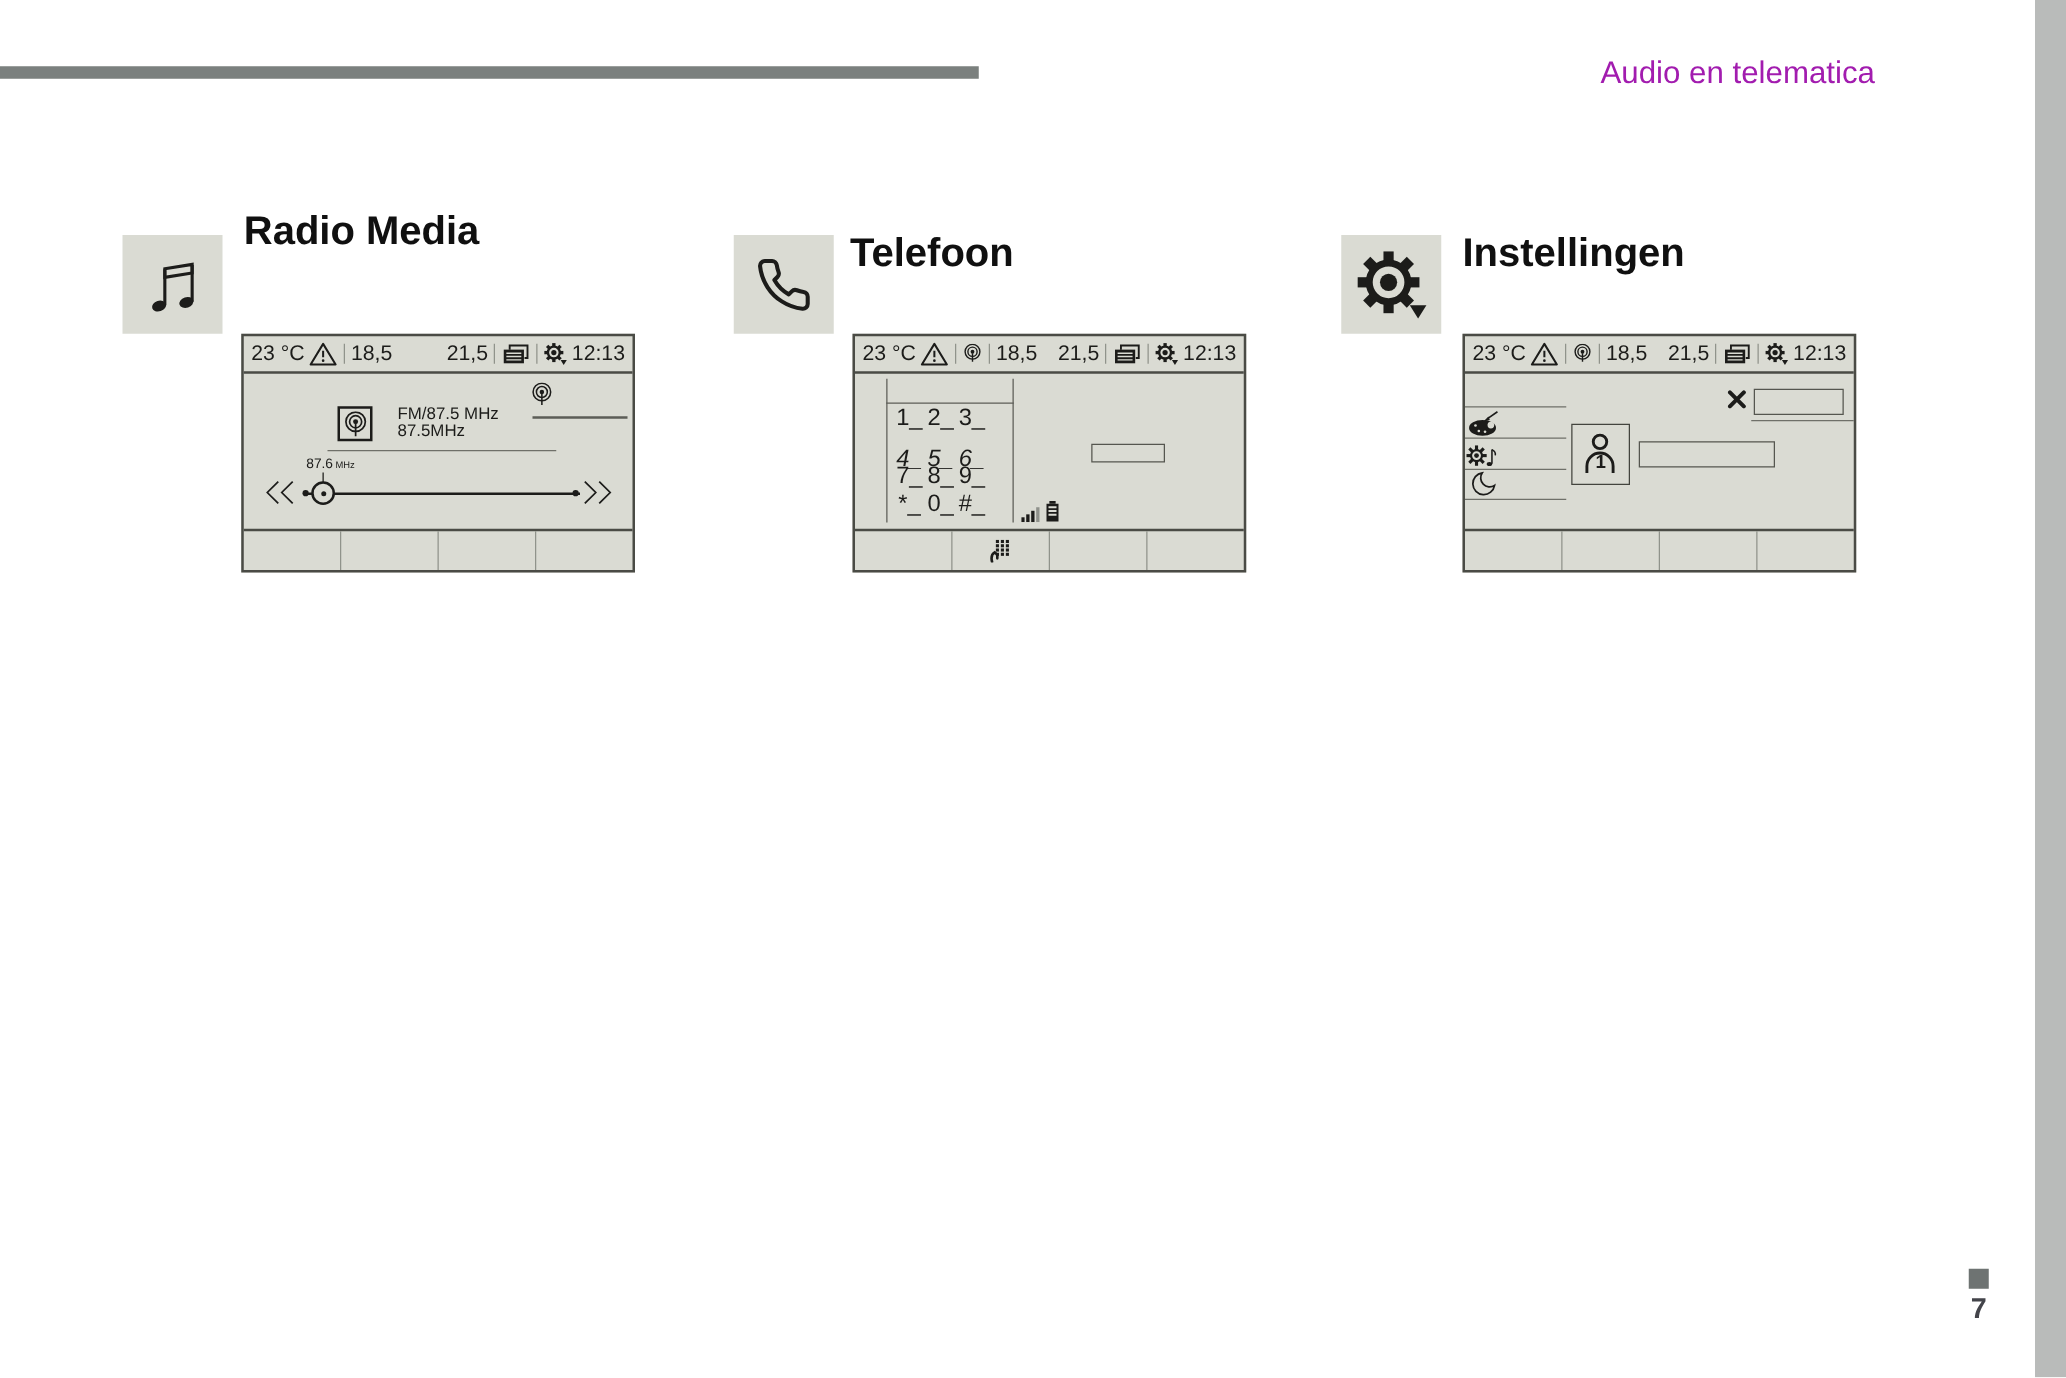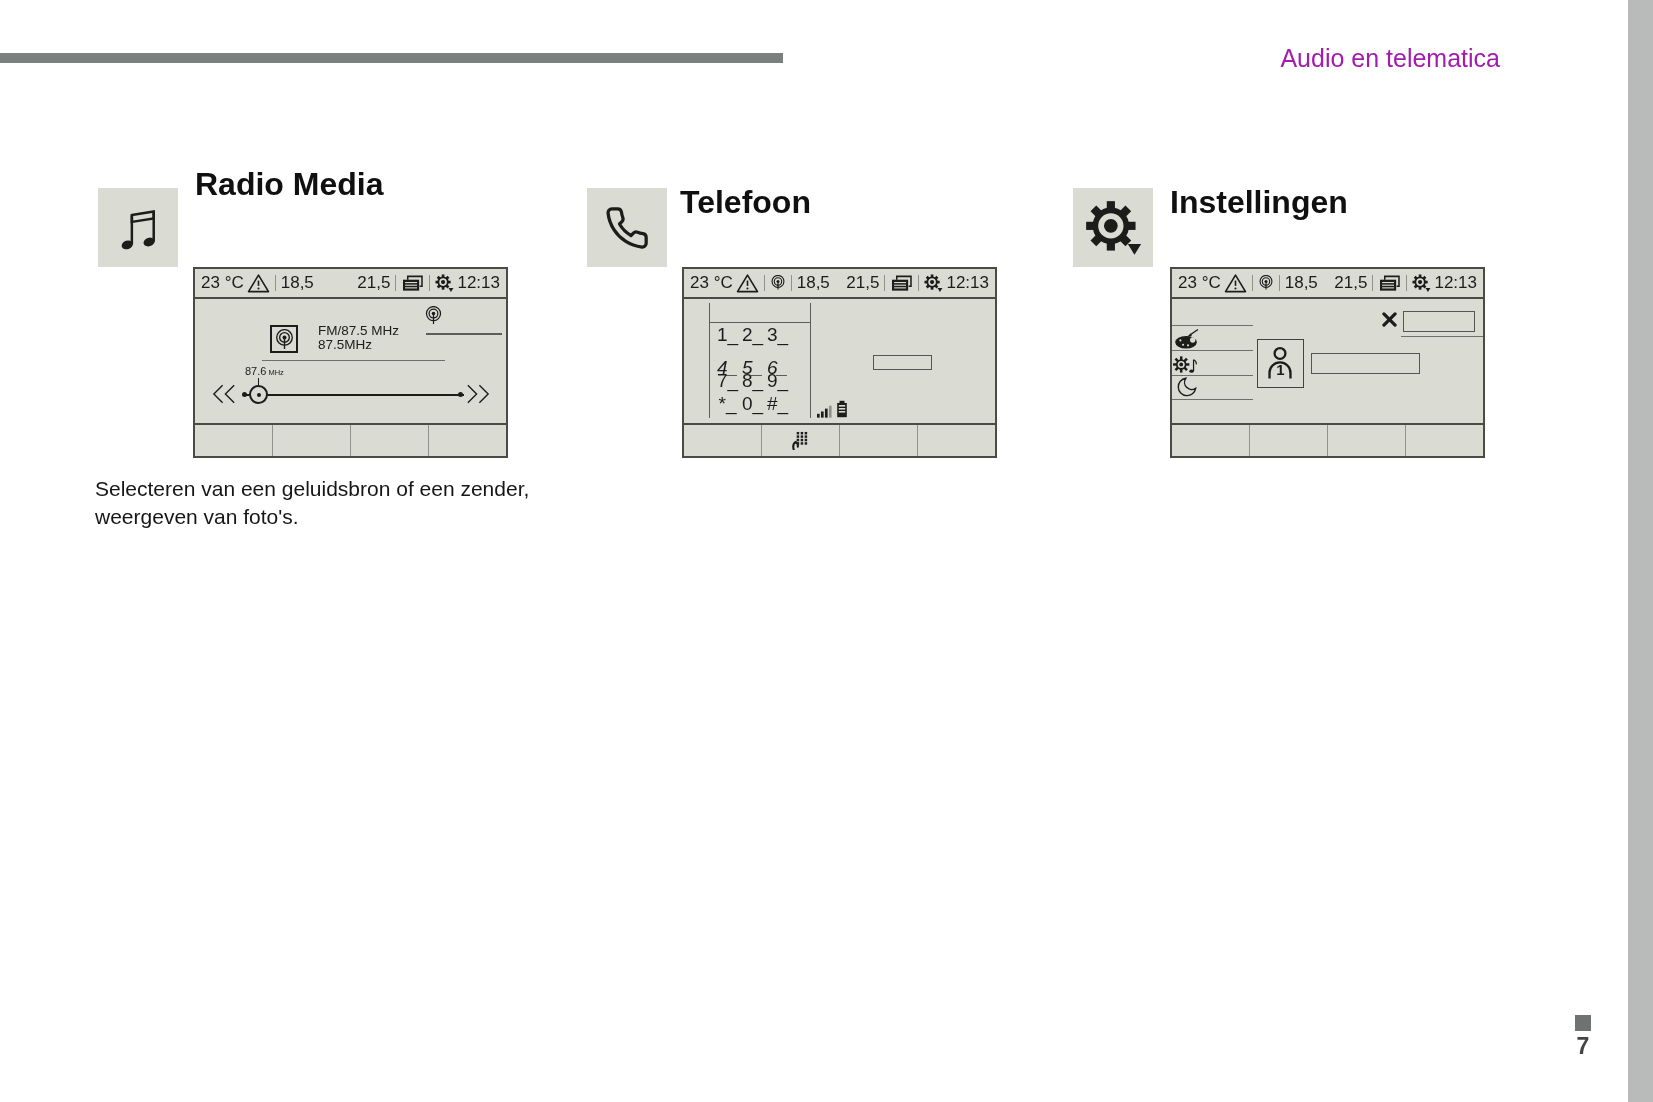--- a/index.html
+++ b/index.html
@@ -167,22 +167,20 @@
     </svg>
 
     <div class="bottombar">
       <div class="bbseg"></div>
       <div class="bbseg"></div>
       <div class="bbseg"></div>
       <div class="bbseg"></div>
     </div>
   </div>
 
-  <div class="abs desc" style="left:95px; top:475px;">Selecteren van een geluidsbron of een zender,
-weergeven van foto's.</div>
 
   <div class="abs tile" style="left:587px; top:188px;">
     <svg width="46" height="46" viewBox="0 0 24 24">
       <path d="M22 16.92v3a2 2 0 0 1-2.18 2 19.79 19.79 0 0 1-8.63-3.07 19.5 19.5 0 0 1-6-6 19.79 19.79 0 0 1-3.07-8.67A2 2 0 0 1 4.11 2h3a2 2 0 0 1 2 1.72 12.84 12.84 0 0 0 .7 2.81 2 2 0 0 1-.45 2.11L8.09 9.91a16 16 0 0 0 6 6l1.27-1.27a2 2 0 0 1 2.11-.45 12.84 12.84 0 0 0 2.81.7A2 2 0 0 1 22 16.92z" fill="none" stroke="#1c1c1a" stroke-width="1.7" stroke-linejoin="round"></path>
     </svg>
   </div>
   <div class="abs section-title" style="left:680px; top:186px;">Telefoon</div>
 
   <div class="abs screen" style="left:682px; top:267px;">
     <div class="statusbar">

